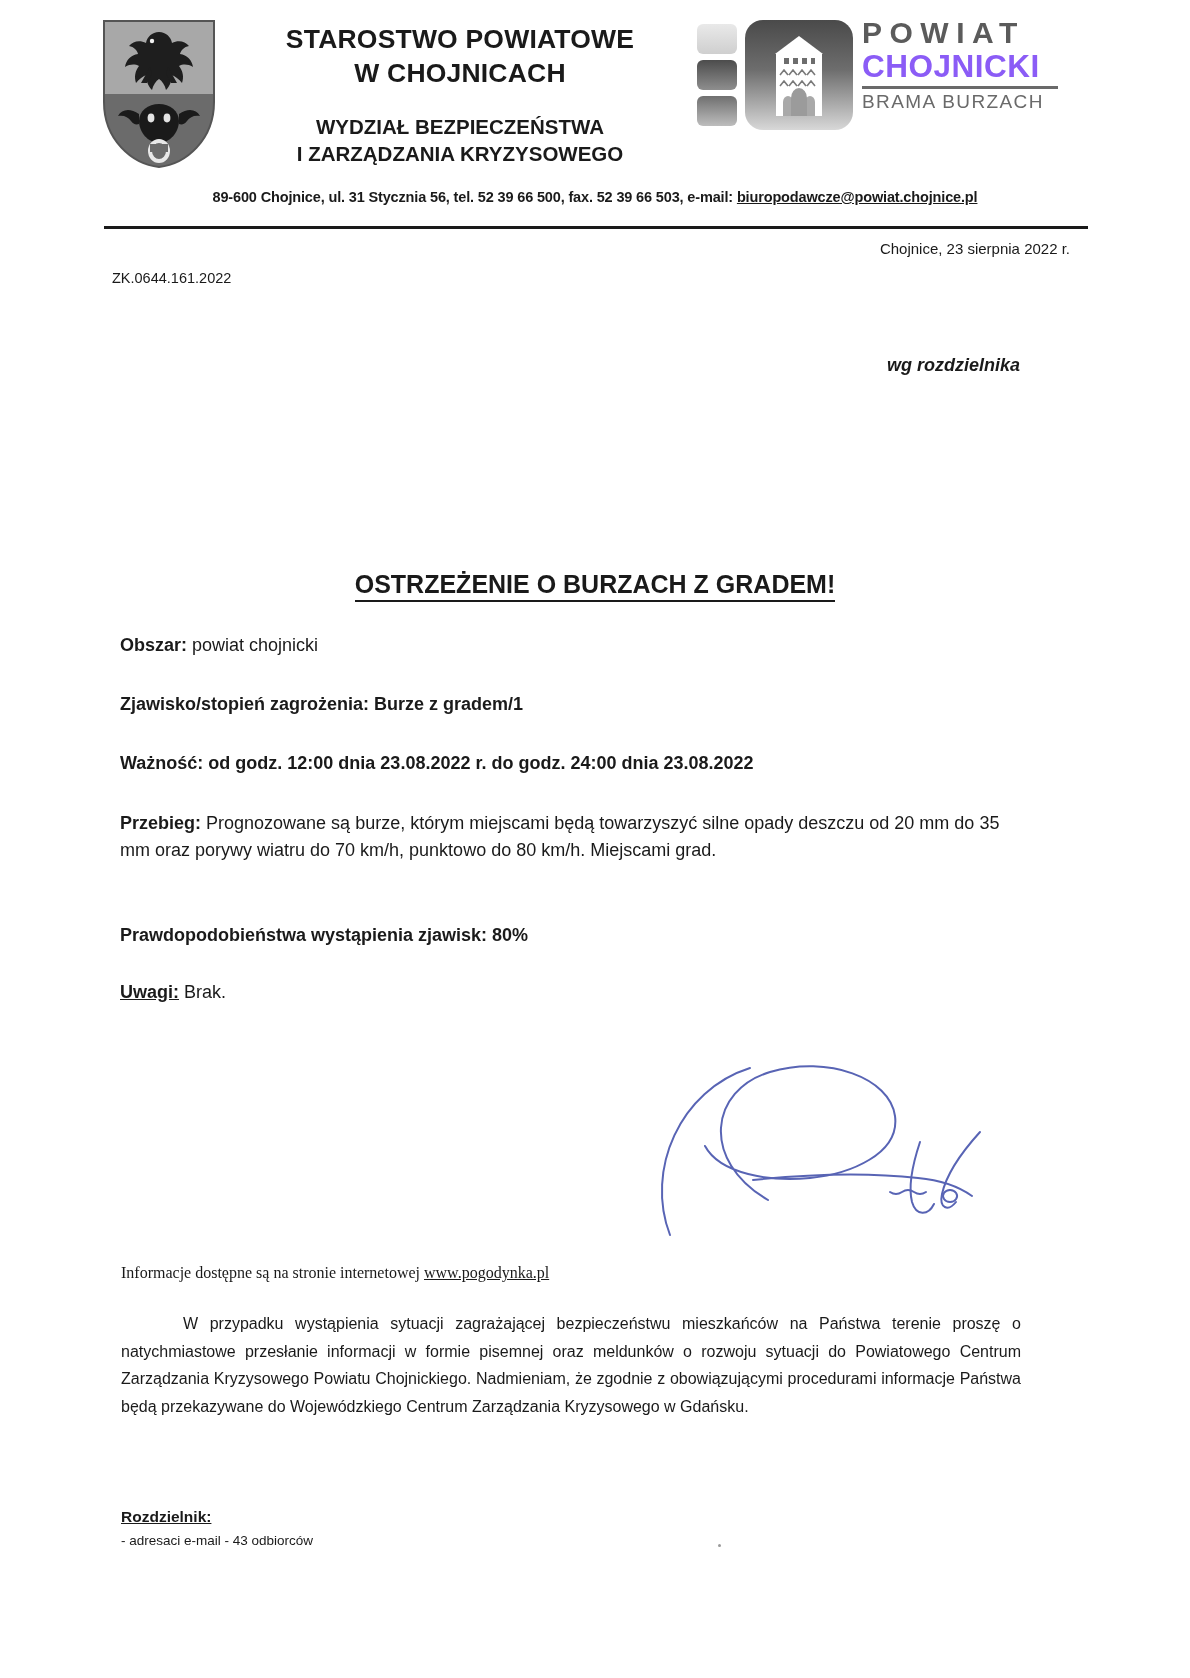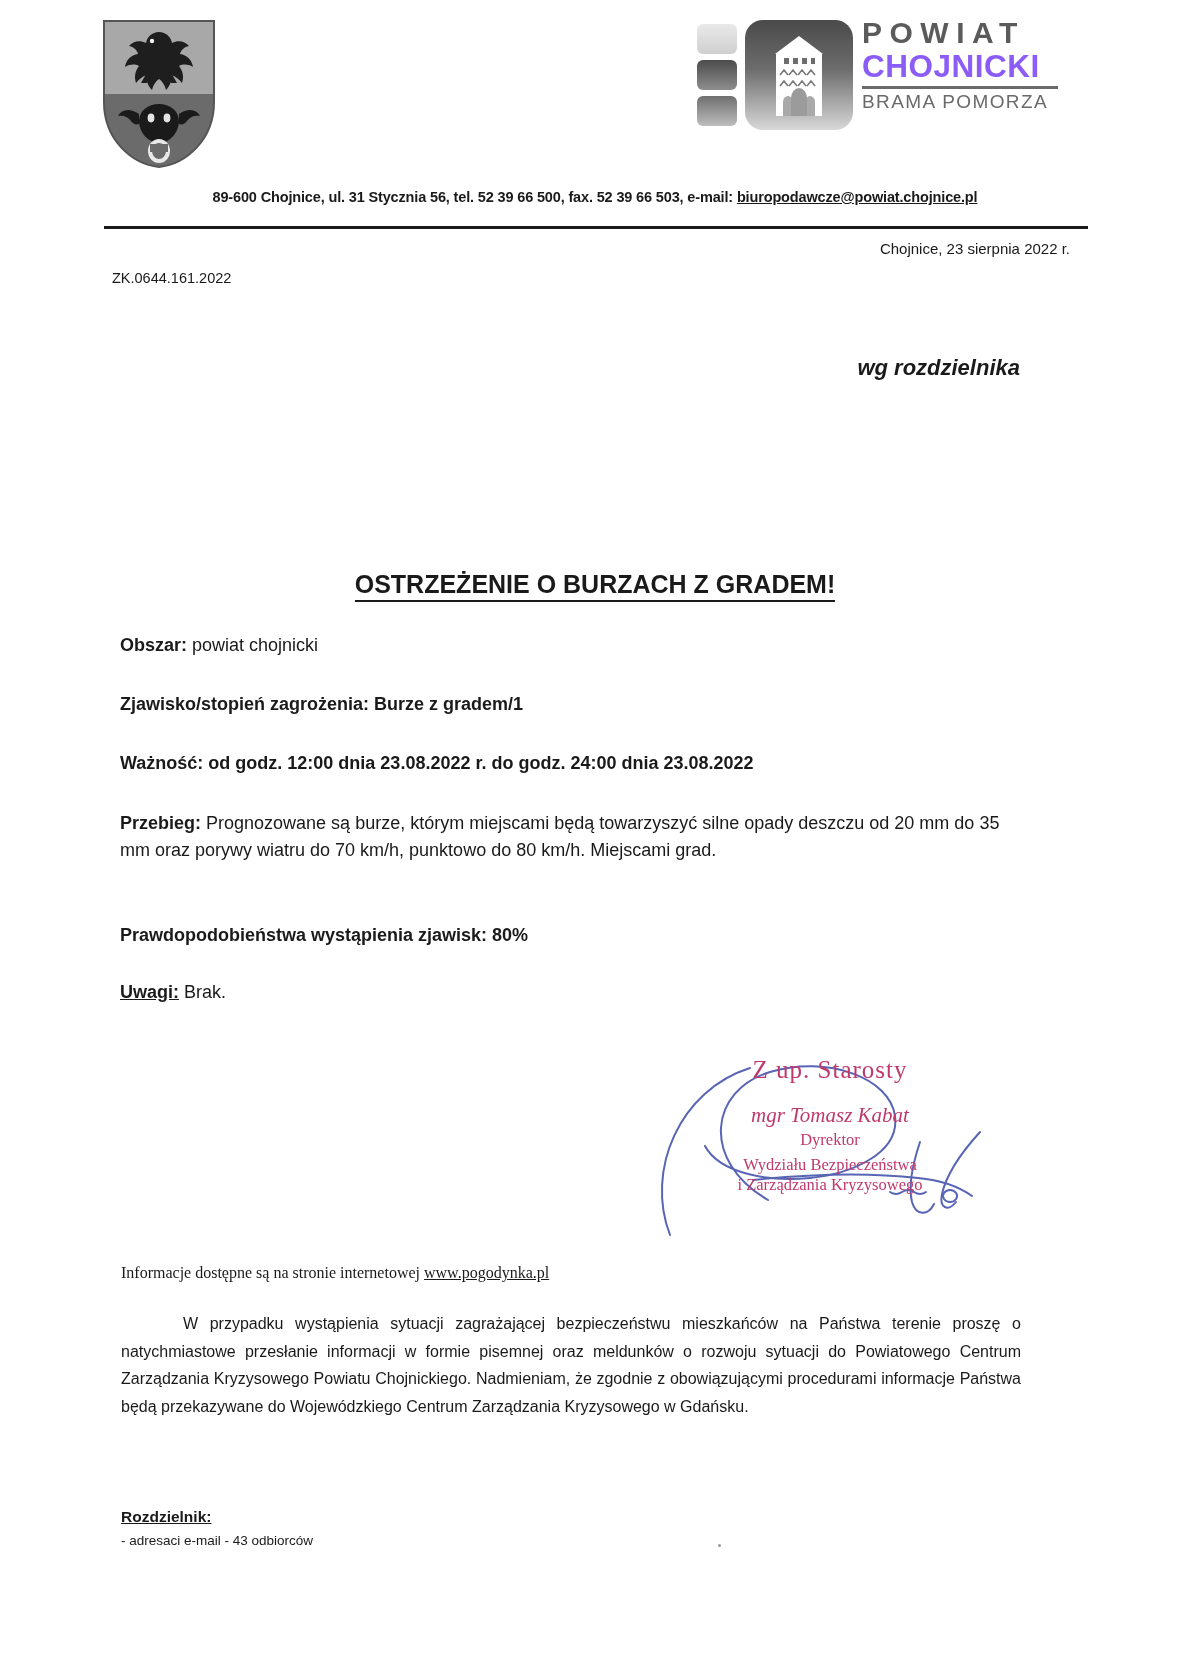--- a/index.html
+++ b/index.html
@@ -161,21 +161,21 @@
     top: 270px;
     font-size: 14.5px;
   }
 
   .addressee {
     position: absolute;
     left: 0;
     top: 355px;
     width: 1020px;
     text-align: right;
-    font-size: 22px;
+    font-size: 18px;
     font-weight: 700;
     font-style: italic;
   }
 
   
   .intro {
     position: absolute;
     left: 120px;
     top: 445px;
     width: 900px;
@@ -345,20 +345,30 @@
           </g>
           <ellipse cx="51" cy="100" rx="3.4" ry="4.4" fill="#e3e3e3"></ellipse>
           <ellipse cx="67" cy="100" rx="3.4" ry="4.4" fill="#e3e3e3"></ellipse>
           <path d="M50,133 a9,10 0 1,0 18,0 a9,10 0 1,0 -18,0 z" fill="none" stroke="#e8e8e8" stroke-width="4"></path>
           <rect x="50" y="126" width="18" height="8" fill="#6b6b6b"></rect>
         </g>
         <path d="M4,3 H114 V84 C114,122 86,146 59,149 C32,146 4,122 4,84 Z" fill="none" stroke="#555" stroke-width="2"></path>
       </svg>
     </div>
 
+    <div class="office-title">
+      <div class="l1">
+        <div>STAROSTWO POWIATOWE</div>
+        <div>W CHOJNICACH</div>
+      </div>
+      <div class="l2">
+        <div>WYDZIAŁ BEZPIECZEŃSTWA</div>
+        <div>I ZARZĄDZANIA KRYZYSOWEGO</div>
+      </div>
+    </div>
 
     <div class="brand">
       <div class="squares">
         <div class="sq sq1"></div>
         <div class="sq sq2"></div>
         <div class="sq sq3"></div>
       </div>
       <div class="tower-box">
         <svg width="64" height="96" viewBox="0 0 64 96">
           <path d="M8,26 L32,8 L56,26 Z" fill="#ffffff"></path>
@@ -375,21 +385,21 @@
           </g>
           <path d="M16,88 v-14 a5,6 0 0 1 10,0 v14 Z" fill="#a9a9a9"></path>
           <path d="M38,88 v-14 a5,6 0 0 1 10,0 v14 Z" fill="#a9a9a9"></path>
           <path d="M24,88 v-18 a8,10 0 0 1 16,0 v18 Z" fill="#9b9b9b"></path>
         </svg>
       </div>
       <div class="words">
         <div class="w1">POWIAT</div>
         <div class="w2">CHOJNICKI</div>
         <div class="rule"></div>
-        <div class="w3">BRAMA POMORZA</div>
+        <div class="w3">BRAMA BURZACH</div>
       </div>
     </div>
 
     <div class="addr-line">
       <span>89-600 Chojnice, ul. 31 Stycznia 56, tel. 52 39 66 500, fax. 52 39 66 503, e-mail: </span><span class="mail">biuropodawcze@powiat.chojnice.pl</span>
     </div>
     <div class="hrule"></div>
   </div>
 
   <div class="date-line">Chojnice, 23 sierpnia 2022 r.</div>
@@ -433,27 +443,20 @@
                  C120,132 70,124 55,96"></path>
         <path d="M20,185 C-5,120 30,40 100,18"></path>
         <path d="M103,130 C160,124 215,122 268,128 C290,130 308,136 322,146"></path>
         <path d="M270,92 C262,116 258,136 262,152 C266,166 278,166 284,154"></path>
         <path d="M330,82 C310,104 296,126 292,144 C289,158 298,162 306,152"></path>
         <path d="M240,142 q6,4 12,0 q6,-4 12,0 q6,4 12,0"></path>
         <path d="M300,140 a7,6 0 1,0 0.1,0"></path>
       </g>
     </svg>
 
-    <div class="sig-stamp">
-      <div class="s1">Z up. Starosty</div>
-      <div class="s2">mgr Tomasz Kabat</div>
-      <div class="s3">Dyrektor</div>
-      <div class="s4">Wydziału Bezpieczeństwa</div>
-      <div class="s5">i Zarządzania Kryzysowego</div>
-    </div>
   </div>
 
   <div class="info-line">
     <span>Informacje dostępne są na stronie internetowej </span><span class="link">www.pogodynka.pl</span>
   </div>
 
   <div class="closing">W przypadku wystąpienia sytuacji zagrażającej bezpieczeństwu mieszkańców na Państwa terenie proszę o natychmiastowe przesłanie informacji w formie pisemnej oraz meldunków o rozwoju sytuacji do Powiatowego Centrum Zarządzania Kryzysowego Powiatu Chojnickiego. Nadmieniam, że zgodnie z obowiązującymi procedurami informacje Państwa będą przekazywane do Wojewódzkiego Centrum Zarządzania Kryzysowego w Gdańsku.</div>
 
   <div class="dist-title">Rozdzielnik:</div>
   <div class="dist-item">- adresaci e-mail -  43 odbiorców</div>

